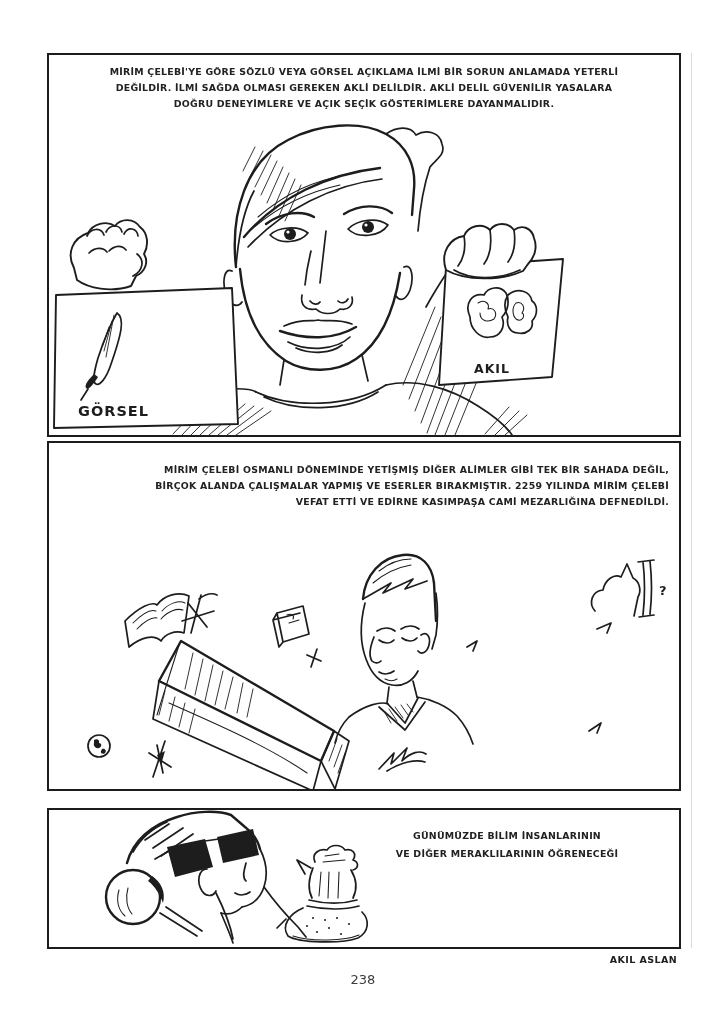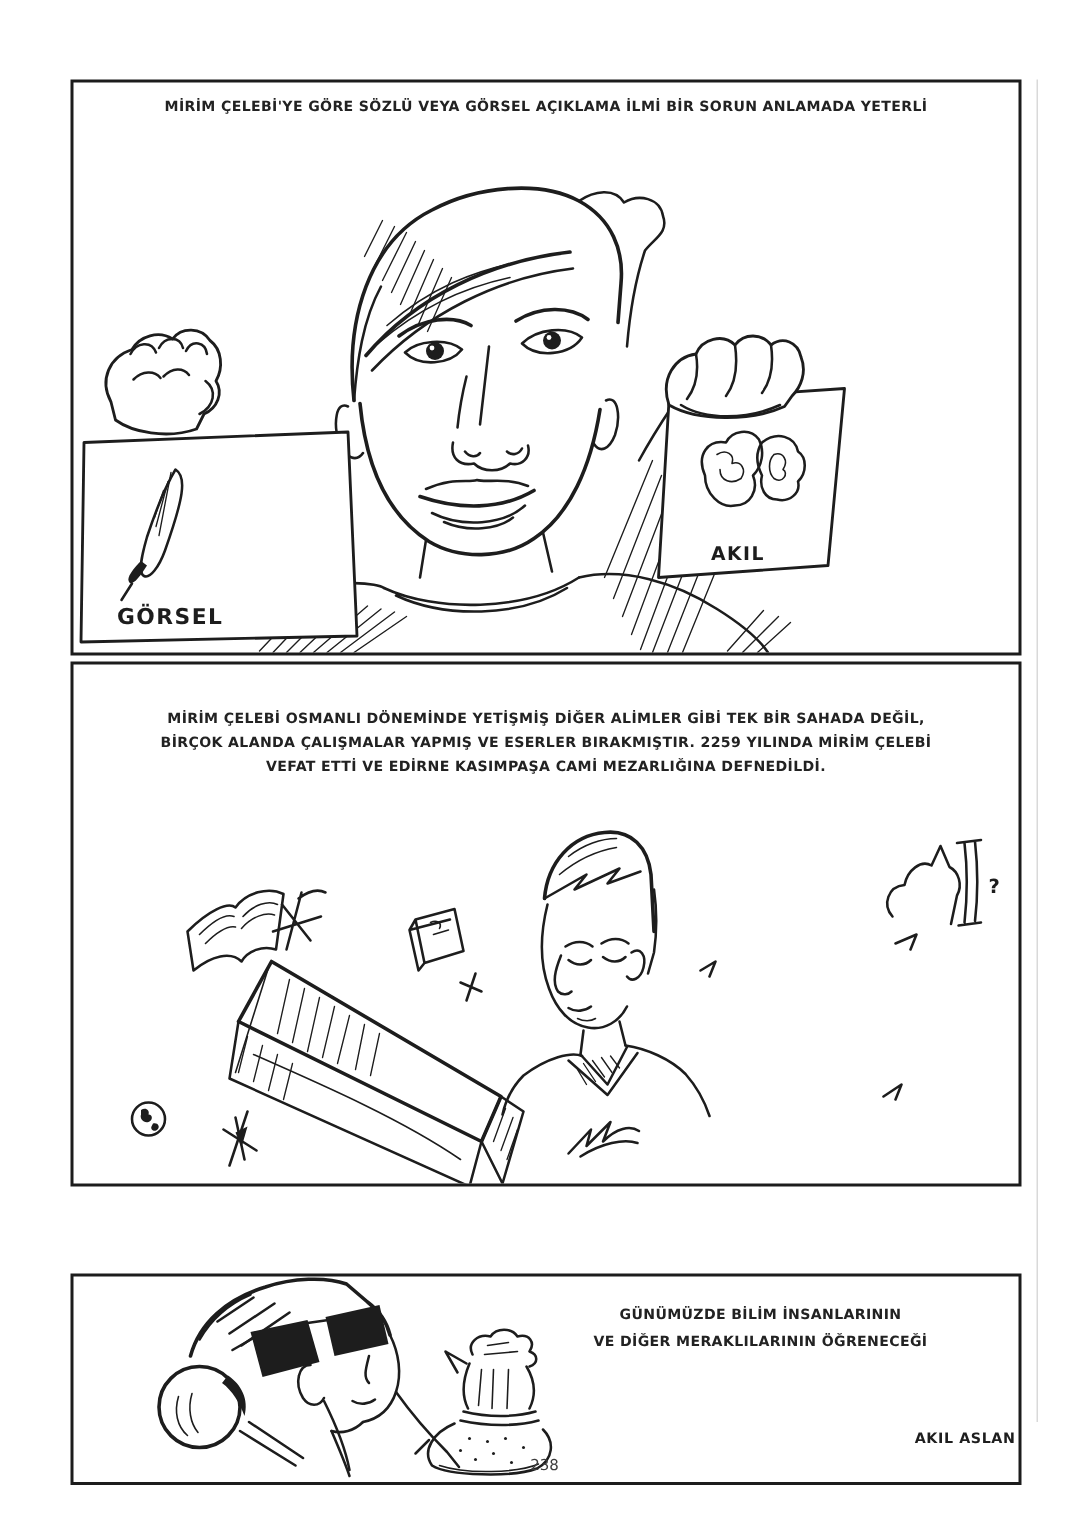--- a/index.html
+++ b/index.html
@@ -3,28 +3,28 @@
 <meta charset="utf-8">
 <style>
   html,body{margin:0;padding:0;background:#ffffff;}
   .page{position:relative;width:726px;height:1024px;background:#ffffff;overflow:hidden;
         font-family:"DejaVu Sans",sans-serif;}
   .scan-edge{position:absolute;left:691px;top:53px;width:1px;height:895px;background:#d9d9d9;}
   .panel{position:absolute;left:47px;width:634px;border:2px solid #1c1c1c;background:#ffffff;
          box-sizing:border-box;}
   #panel-1{top:53px;height:384px;}
   #panel-2{top:441px;height:350px;}
-  #panel-3{top:849px;height:141px;}
+  #panel-3{top:808px;height:141px;}
   .art{position:absolute;left:0;top:0;width:100%;height:100%;}
   .caption{position:absolute;text-align:center;font-weight:700;font-size:9.4px;line-height:16px;
            letter-spacing:0.25px;color:#222222;z-index:3;}
   #panel-1 .caption{left:10px;right:10px;top:9px;}
-  #panel-2 .caption{left:10px;right:10px;top:29px;}
+  #panel-2 .caption{left:10px;right:10px;top:19px;text-align:right;}
   #panel-3 .caption{right:22px;width:300px;top:17px;line-height:18px;}
-  .page-number{position:absolute;top:972px;left:0;right:0;text-align:center;font-size:10px;
+  .page-number{position:absolute;top:972px;left:0;right:0;text-align:center;font-size:13px;
                color:#3d3d3d;}
   .credit{position:absolute;top:954px;right:49px;font-size:9.5px;font-weight:700;
           letter-spacing:0.4px;color:#1e1e1e;}
   
   .s{stroke:#1d1d1d;fill:none;stroke-width:1.7;stroke-linecap:round;stroke-linejoin:round;}
   .s2{stroke-width:2.4;}
   .sthin{stroke:#1d1d1d;fill:none;stroke-width:1.05;stroke-linecap:round;stroke-linejoin:round;}
   .hatch{stroke:#1d1d1d;fill:none;stroke-width:0.9;stroke-linecap:round;}
   .f{fill:#1d1d1d;stroke:none;}
   .fw{fill:#ffffff;stroke:#1d1d1d;stroke-width:1.9;stroke-linejoin:round;}
@@ -32,20 +32,22 @@
 </style>
 </head>
 <body>
 
 <div class="page">
   <div class="scan-edge"></div>
 
   <div class="panel" id="panel-1">
     <div class="caption">
       <div>MİRİM ÇELEBİ'YE GÖRE SÖZLÜ VEYA GÖRSEL AÇIKLAMA İLMİ BİR SORUN ANLAMADA YETERLİ</div>
+      <div>DEĞİLDİR. İLMİ SAĞDA OLMASI GEREKEN AKLİ DELİLDİR. AKLİ DELİL GÜVENİLİR YASALARA</div>
+      <div>DOĞRU DENEYİMLERE VE AÇIK SEÇİK GÖSTERİMLERE DAYANMALIDIR.</div>
     </div>
     <svg class="art" viewBox="0 0 630 380" preserveAspectRatio="none">
 
       <g>
         <path class="s s2" d="M187,212 C181,158 197,106 239,85 C269,69 311,65 337,79 C359,91 367,112 365,134 L363,160"></path>
         <path class="s" d="M337,79 C347,72 361,70 367,80 C377,74 391,77 393,89 C397,100 387,104 381,112 C375,130 371,152 369,176"></path>
         <path class="s s2" d="M195,182 C229,142 279,119 331,113"></path>
         <path class="s" d="M199,192 C235,154 283,130 333,124"></path>
         <path class="sthin" d="M209,162 C239,136 267,126 295,120 M203,174 C233,148 263,136 291,130"></path>
         <path class="hatch" d="M194,116 L206,92 M200,124 L214,96 M206,132 L222,100 M212,140 L228,106 M218,148 L234,112 M224,155 L240,118 M230,161 L246,124 M236,166 L252,130"></path>

